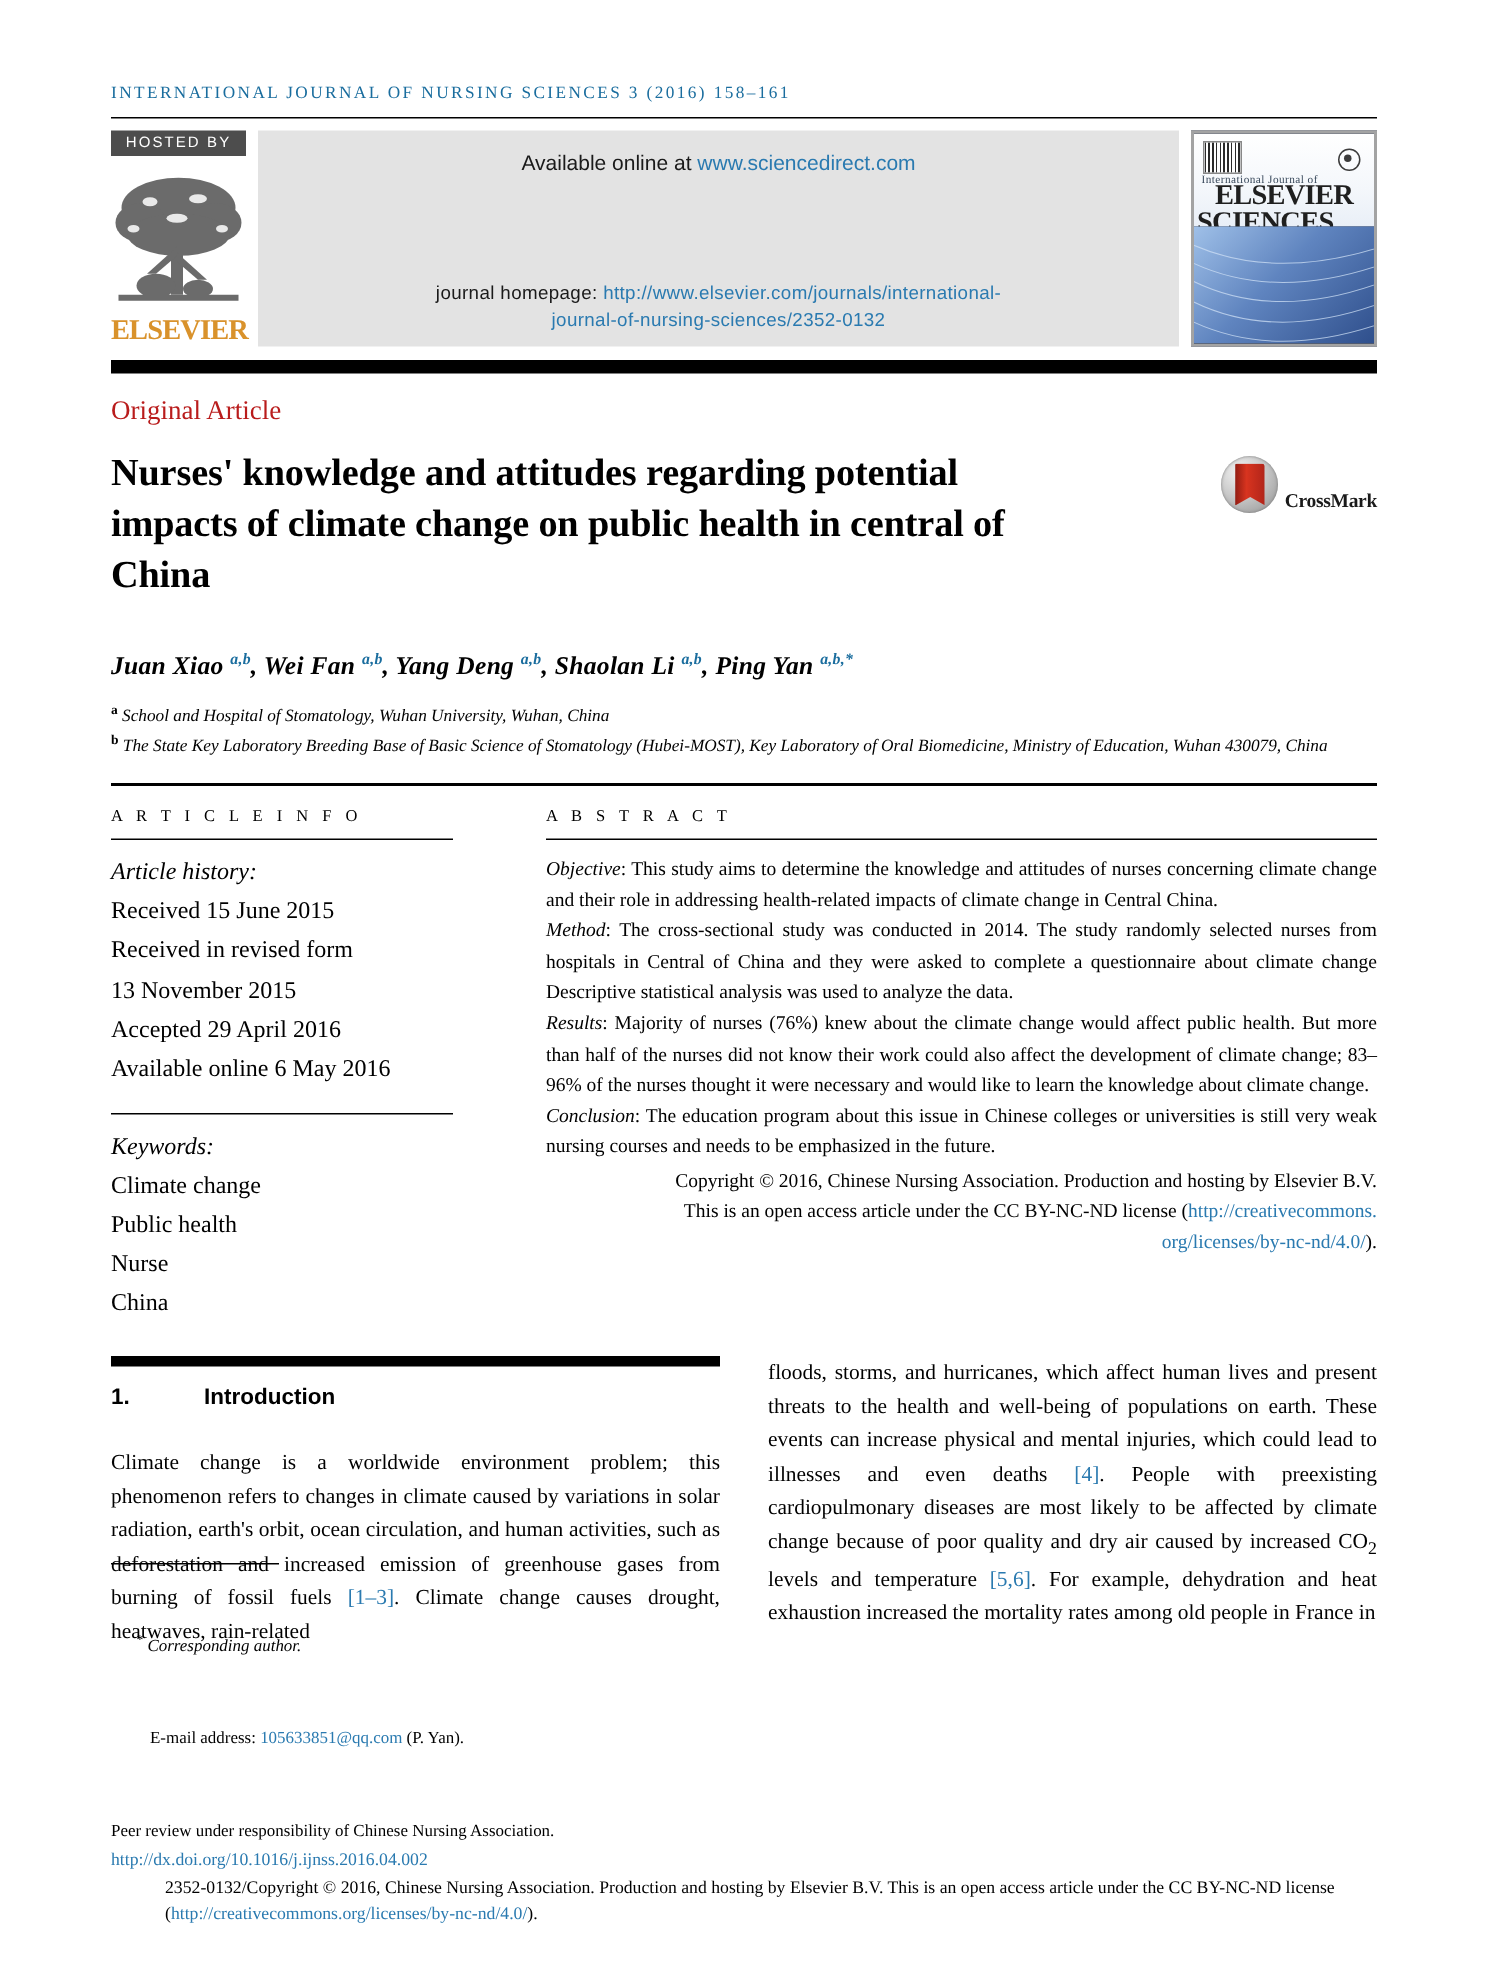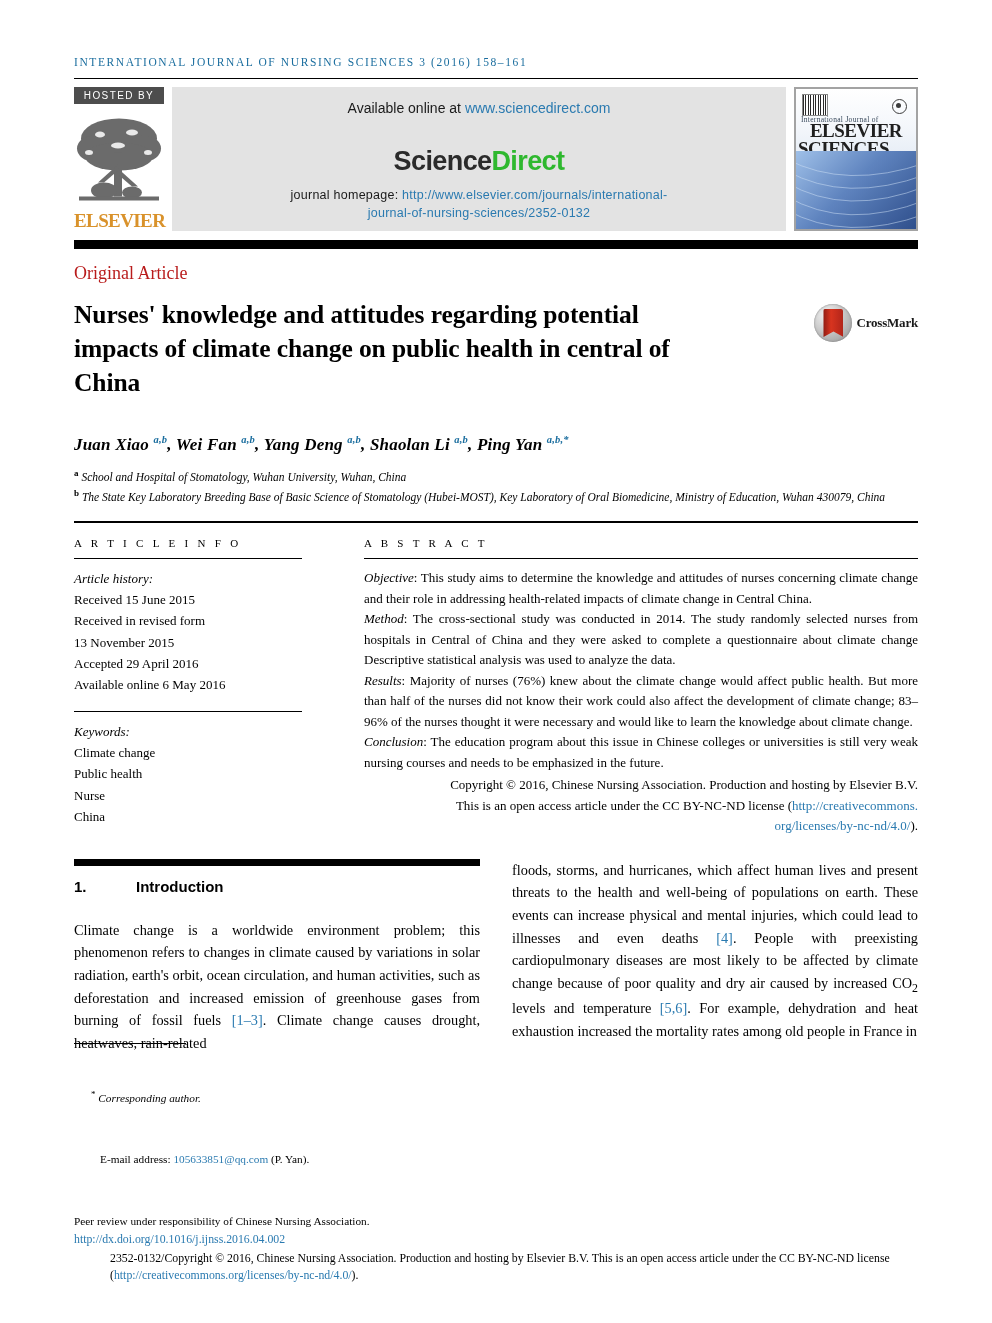--- a/index.html
+++ b/index.html
@@ -221,21 +221,21 @@
     font-weight: bold;
     font-size: 25.5px;
     line-height: 1.33;
     max-width: 620px;
     letter-spacing: -0.1px;
   }
   .crossmark {
     margin-left: auto;
     margin-top: 6px;
     display: flex;
-    align-items: center;
+    align-items: flex-end;
     gap: 4px;
   }
   .cm-badge {
     width: 38px; height: 38px;
     border-radius: 50%;
     background: radial-gradient(circle at 33% 28%, #f2f2f2 0%, #c9c9c9 45%, #8f8f8f 100%);
     position: relative;
     box-shadow: inset 0 0 2px #777;
   }
   .cm-badge:before {
@@ -293,21 +293,21 @@
     text-transform: uppercase;
     color: #000;
   }
   .hr-sub {
     border-top: 1.2px solid #000;
     margin-top: 9px;
     margin-bottom: 9px;
   }
   .info-block {
     font-family: "Liberation Serif", serif;
-    font-size: 13px;
+    font-size: 16px;
     line-height: 1.63;
   }
   .info-block .ital { font-style: italic; }
   .hr-sub2 {
     border-top: 1.2px solid #000;
     margin-top: 16px;
     margin-bottom: 9px;
   }
 
   .abs-body {
@@ -427,23 +427,20 @@
           </g>
         </svg>
       </div>
       <div class="elsevier-word">ELSEVIER</div>
     </div>
 
     <div class="sd-panel">
       <div class="sd-avail">
         <span>Available online at </span><span class="lnk">www.sciencedirect.com</span>
       </div>
-      <div class="sd-brand">
-        <span class="sci">Science</span><span class="dir">Direct</span>
-      </div>
       <div class="sd-home">
         <span class="lbl">journal homepage: </span><span class="lnk">http://www.elsevier.com/journals/international-</span><br>
         <span class="lnk">journal-of-nursing-sciences/2352-0132</span>
       </div>
     </div>
 
     <div class="cover">
       <div class="cover-top">
         <div class="cover-bar"></div>
         <div class="cover-seal">

